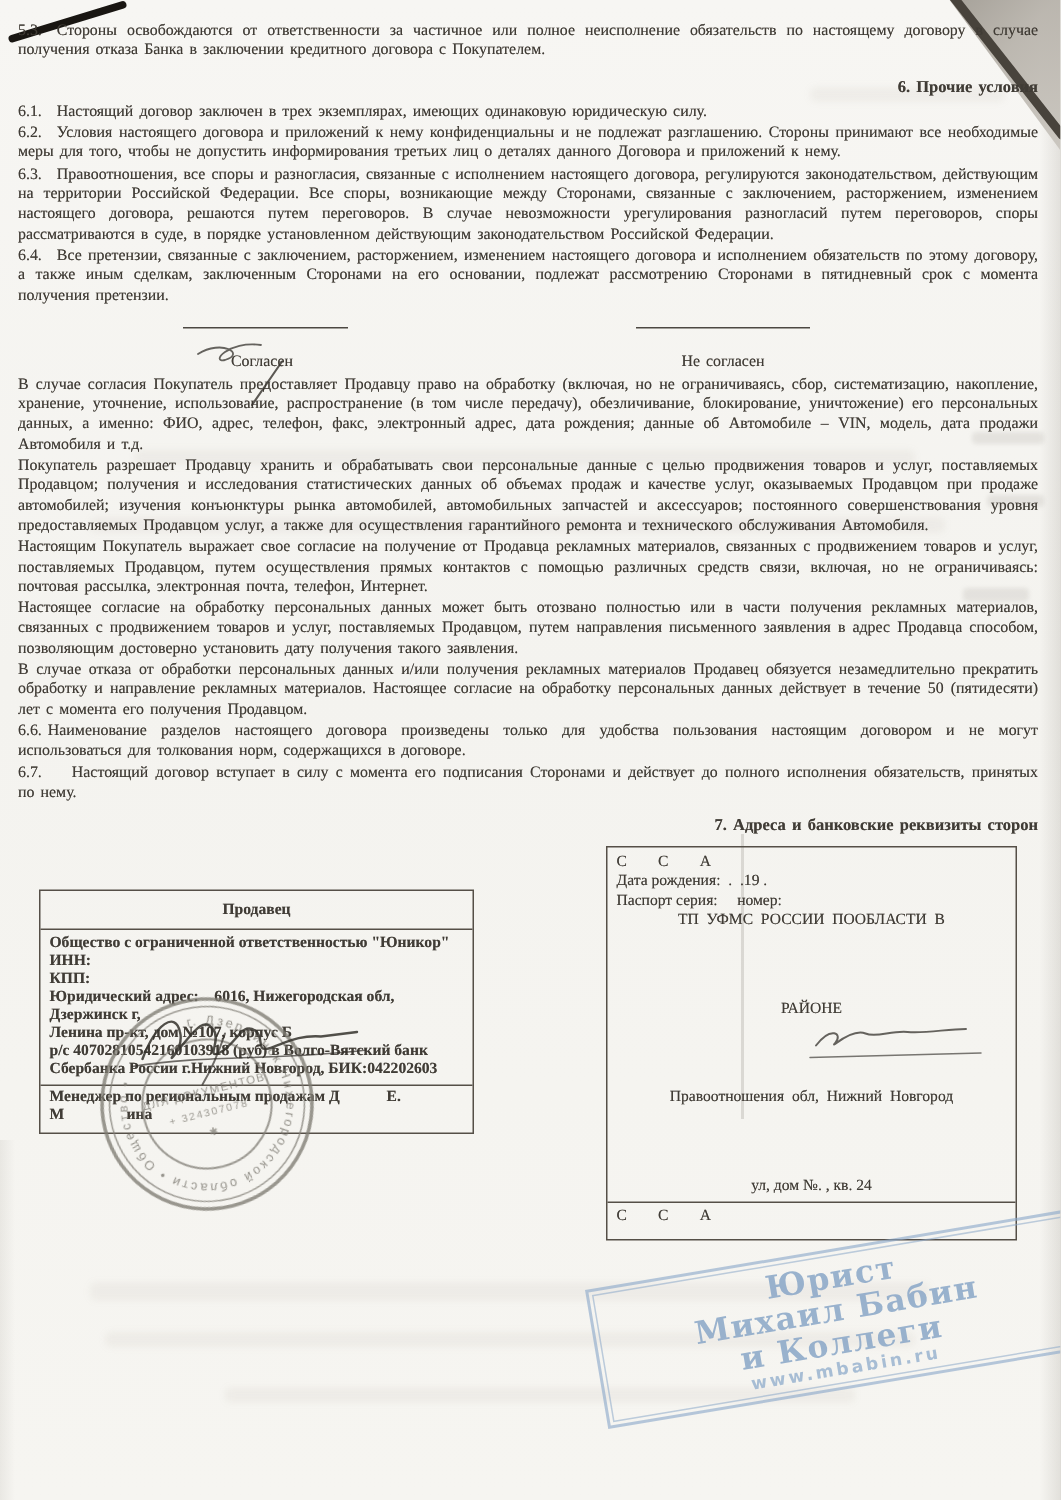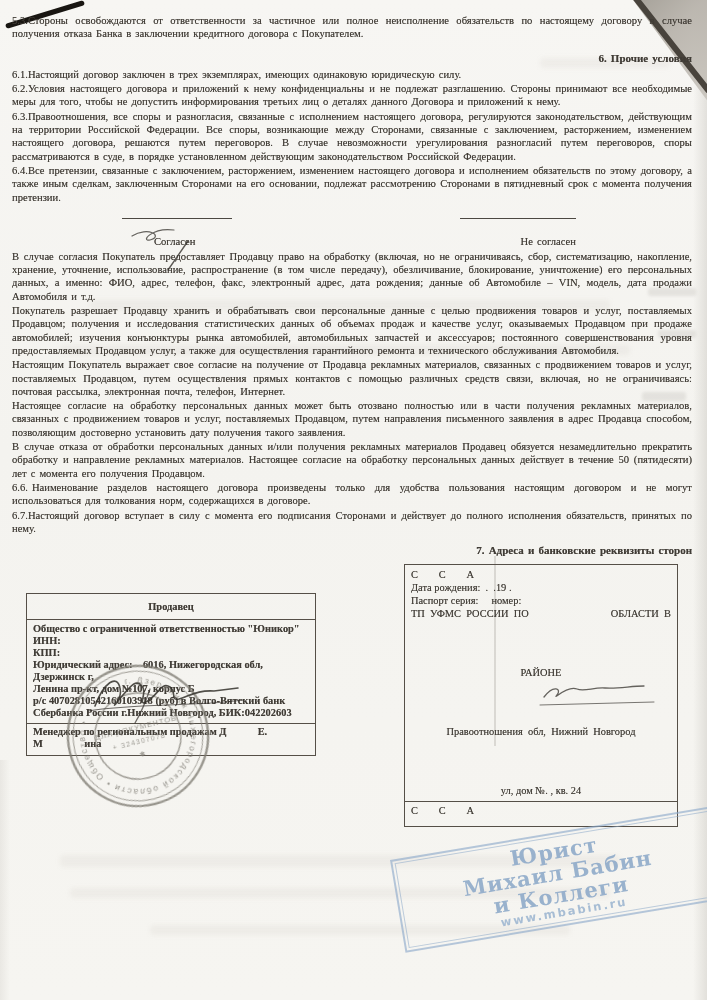--- a/index.html
+++ b/index.html
@@ -26,40 +26,40 @@
     background:rgba(110,104,96,.20); filter:blur(.5px); }
   .smudge { position:absolute; background:rgba(140,133,120,.07); filter:blur(2.5px);
     border-radius:4px; }
   .spot { position:absolute; background:rgba(118,111,100,.13); filter:blur(1.5px);
     border-radius:3px; }
   
   .flow { position:absolute; left:12px; top:14px; right:15px;
     font-size:10.6px; line-height:13.3px; text-align:justify; word-spacing:1.4px;
     text-shadow:0 0 .35px rgba(64,58,50,.65); }
   .clause { margin:0 0 1px 0; }
-  .clause .num { }
+  .clause .num { padding-right:10px; }
   .h-center { text-align:right; font-weight:bold; font-size:11px; margin:11px 0 3px 0; }
   .h-center.second { margin-top:9px; }
   .sig-row { position:relative; height:34px; margin:6px 0 6px 0; }
   .sig-opt { position:absolute; top:8px; border-top:1.4px solid #4c4842; padding-top:16px; }
   .sig-opt.agree { left:110px; width:110px; text-indent:32px; }
-  .sig-opt.disagree { left:448px; width:116px; text-align:right; }
+  .sig-opt.disagree { left:412px; width:116px; text-align:center; }
   .consent { margin:0 0 1px 0; }
   
   .tbl { position:absolute; border:1.3px solid #554f47; font-size:10.4px; line-height:12px;
     text-shadow:0 0 .35px rgba(64,58,50,.6); }
   .tbl-seller { left:26px; top:593px; width:288px;font-weight:bold; }
   .tbl-buyer  { left:404px; top:564px; width:272px; line-height:13px; }
   .tbl .hdr { height:25px; border-bottom:1.3px solid #554f47; display:flex;
     align-items:center; justify-content:center; }
   .tbl .bdy { padding:3px 6px 4px 6px; }
   .tbl .ftr { border-top:1.3px solid #554f47; padding:2px 6px 3px 6px; }
   .tbl-seller .ftr { height:26px; }
   .tbl-buyer .ftr { height:19px; }
-  .row-split { display:flex; justify-content:space-between; }
+  .row-split { display:flex; justify-content:center; }
   .row-center { text-align:center;margin-top:46px; }
   
   .stamp { position:absolute; left:62px; top:660px; width:152px; height:152px;
     transform:rotate(-14deg); opacity:.78; filter:blur(.35px); }
   
   .ink { position:absolute; left:0; top:0; pointer-events:none; }
   
   .wm { position:absolute; left:390px; top:860px; width:322px; height:90px;
     transform:rotate(-9.5deg); transform-origin:0 0;
     border:2.5px solid rgba(139,168,201,.62);
@@ -107,21 +107,21 @@
       <div class="sig-opt disagree">Не согласен</div>
     </div>
 
     <p class="consent">В случае согласия Покупатель предоставляет Продавцу право на обработку (включая, но не ограничиваясь, сбор, систематизацию, накопление, хранение, уточнение, использование, распространение (в том числе передачу), обезличивание, блокирование, уничтожение) его персональных данных, а именно: ФИО, адрес, телефон, факс, электронный адрес, дата рождения; данные об Автомобиле – VIN, модель, дата продажи Автомобиля и т.д.</p>
     <p class="consent">Покупатель разрешает Продавцу хранить и обрабатывать свои персональные данные с целью продвижения товаров и услуг, поставляемых Продавцом; получения и исследования статистических данных об объемах продаж и качестве услуг, оказываемых Продавцом при продаже автомобилей; изучения конъюнктуры рынка автомобилей, автомобильных запчастей и аксессуаров; постоянного совершенствования уровня предоставляемых Продавцом услуг, а также для осуществления гарантийного ремонта и технического обслуживания Автомобиля.</p>
     <p class="consent">Настоящим Покупатель выражает свое согласие на получение от Продавца рекламных материалов, связанных с продвижением товаров и услуг, поставляемых Продавцом, путем осуществления прямых контактов с помощью различных средств связи, включая, но не ограничиваясь: почтовая рассылка, электронная почта, телефон, Интернет.</p>
     <p class="consent">Настоящее согласие на обработку персональных данных может быть отозвано полностью или в части получения рекламных материалов, связанных с продвижением товаров и услуг, поставляемых Продавцом, путем направления письменного заявления в адрес Продавца способом, позволяющим достоверно установить дату получения такого заявления.</p>
     <p class="consent">В случае отказа от обработки персональных данных и/или получения рекламных материалов Продавец обязуется незамедлительно прекратить обработку и направление рекламных материалов. Настоящее согласие на обработку персональных данных действует в течение 50 (пятидесяти) лет с момента его получения Продавцом.</p>
 
     <p class="clause"><span class="num" style="padding-right:4px">6.6.</span><span>Наименование разделов настоящего договора произведены только для удобства пользования настоящим договором и не могут использоваться для толкования норм, содержащихся в договоре.</span></p>
-    <p class="clause"><span class="num" style="padding-right:0">6.7.</span><span>Настоящий договор вступает в силу с момента его подписания Сторонами и действует до полного исполнения обязательств, принятых по нему.</span></p>
+    <p class="clause"><span class="num" style="padding-right:20px">6.7.</span><span>Настоящий договор вступает в силу с момента его подписания Сторонами и действует до полного исполнения обязательств, принятых по нему.</span></p>
 
     <div class="h-center second">7. Адреса и банковские реквизиты сторон</div>
   </div>
 
   <div class="tbl tbl-seller">
     <div class="hdr">Продавец</div>
     <div class="bdy">
       <div>Общество с ограниченной ответственностью "Юникор"</div>
       <div>ИНН:</div>
       <div>КПП:</div>

